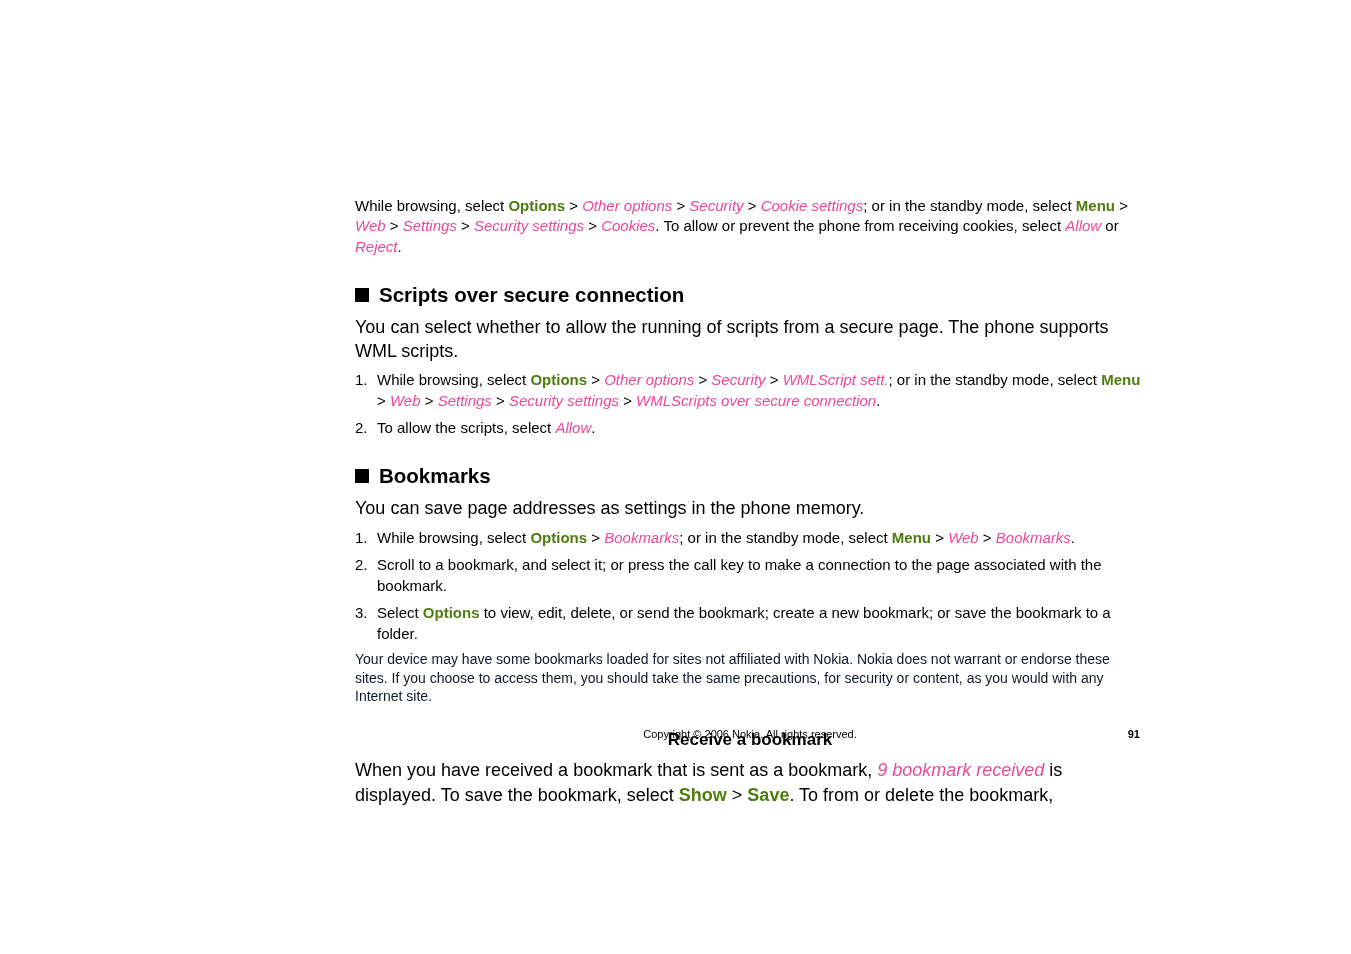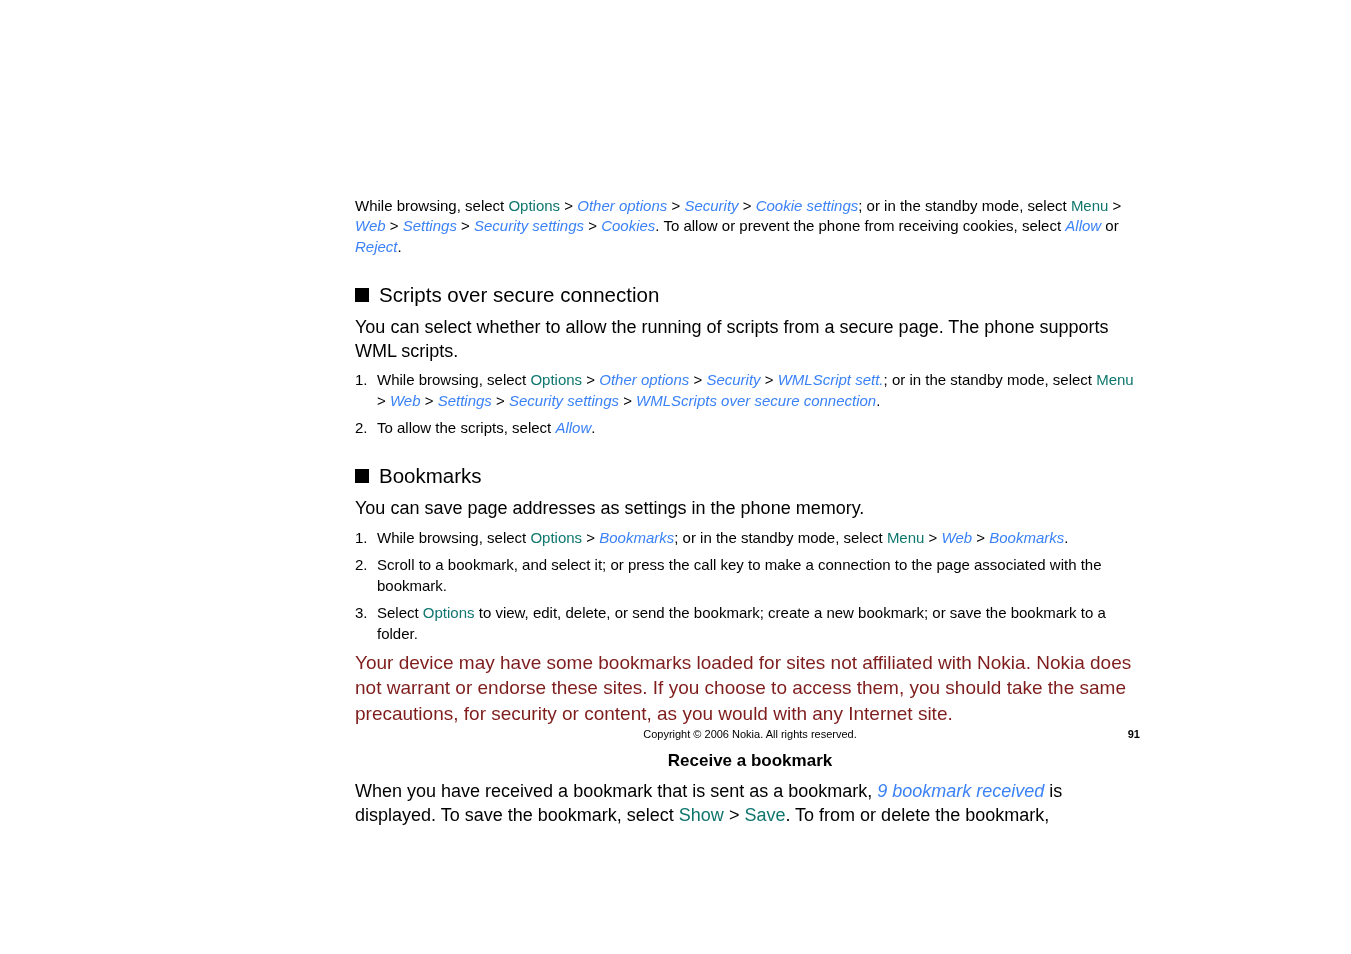--- a/index.html
+++ b/index.html
@@ -20,46 +20,46 @@
       top: 196px;
       width: 790px;
     }
     .paragraph {
       font-size: 15px;
       line-height: 1.35;
       color: #000;
       margin-bottom: 4px;
     }
     .menu-bold {
-      color: #0f766e;
-      font-weight: normal;
+      color: #4d7c0f;
+      font-weight: bold;
     }
     .menu-italic {
-      color: #3b82f6;
+      color: #ec4899;
       font-style: italic;
     }
     .sep {
       color: #000;
     }
     .section-heading {
       display: flex;
       align-items: center;
       margin-top: 26px;
       margin-bottom: 8px;
     }
     .square-bullet {
       width: 14px;
       height: 14px;
       background: #000;
       margin-right: 10px;
       flex-shrink: 0;
     }
     .section-title {
       font-size: 20.5px;
-      font-weight: normal;
+      font-weight: bold;
       color: #000;
     }
     .body-text {
       font-size: 18px;
       line-height: 1.35;
       color: #000;
       margin-bottom: 6px;
     }
     .list-item {
       display: flex;
@@ -68,23 +68,23 @@
       margin-bottom: 6px;
     }
     .list-num {
       min-width: 22px;
       flex-shrink: 0;
     }
     .list-content {
       flex: 1;
     }
     .disclaimer {
-      font-size: 19px;
+      font-size: 14px;
       line-height: 1.35;
-      color: #7f1d1d;
+      color: #0f172a;
       margin-top: 4px;
       margin-bottom: 4px;
     }
     .subsection-title {
       font-size: 17px;
       font-weight: bold;
       color: #000;
       margin-top: 24px;
       margin-bottom: 8px;
       text-align: center;

